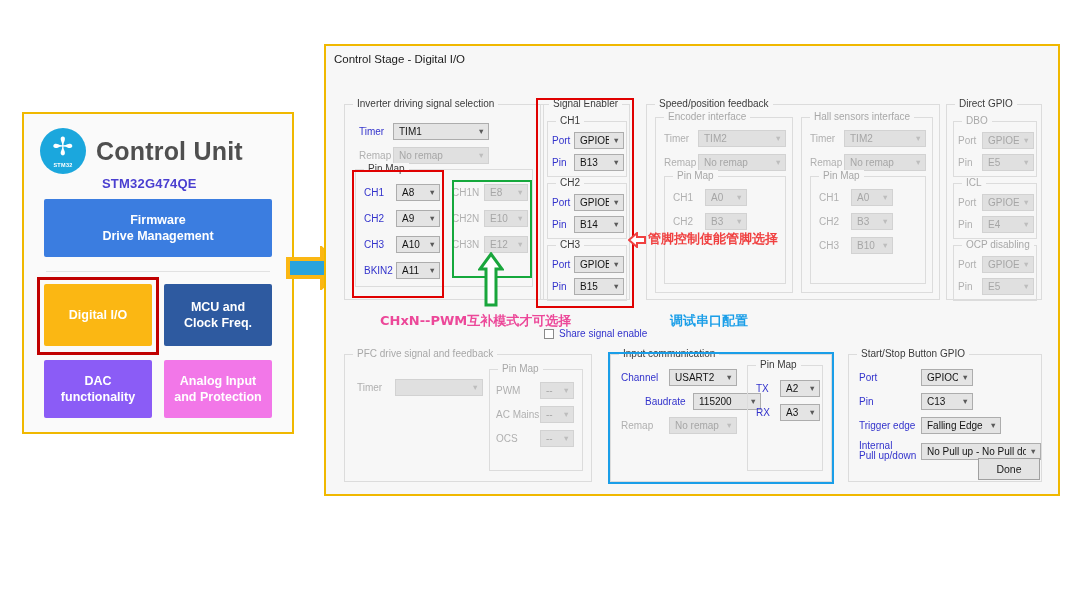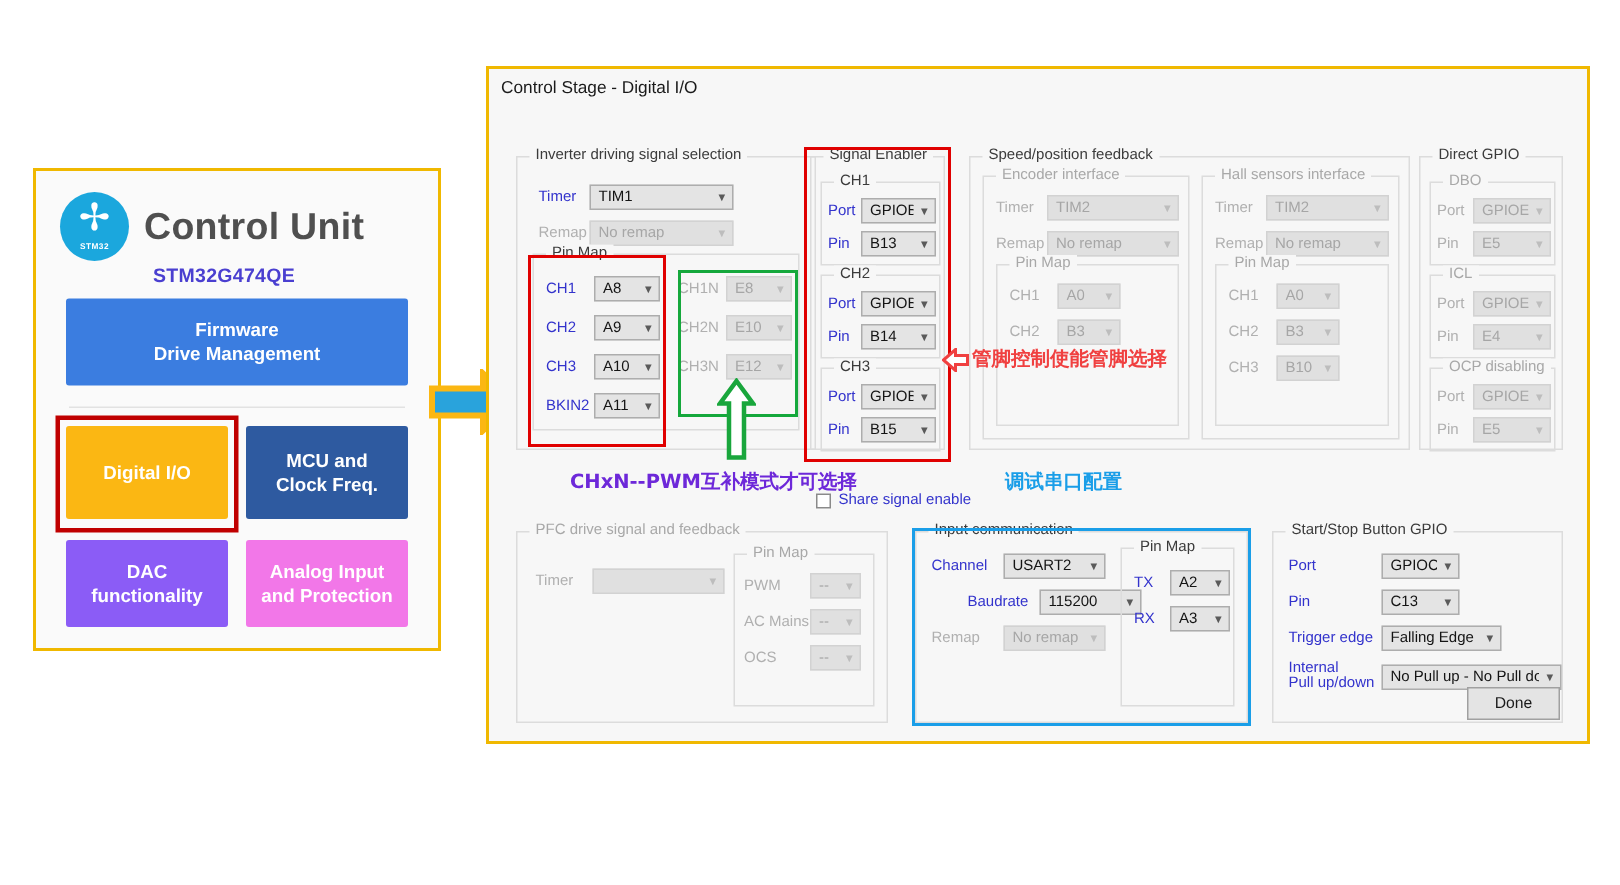--- a/index.html
+++ b/index.html
@@ -89,21 +89,21 @@
   .combo .ar{font-size:7.5px;color:#5a5a5a;margin-left:4px;}
   .combo.dim .ar{color:#bdbdbd;}
   
   .hl{position:absolute;box-sizing:border-box;pointer-events:none;}
   .hl.red{border:2px solid #e00000;}
   .hl.green{border:2px solid #15a83c;}
   .hl.blue{border:2px solid #1a9ee8;}
   
   .anno{position:absolute;font-size:13px;font-weight:bold;white-space:nowrap;
         font-family:"DejaVu Sans","Liberation Sans",sans-serif;}
-  .anno.green{color:#6d28d9;}
+  .anno.green{color:#ec4899;}
   .anno.blue{color:#1a9ee8;}
   .anno.red{color:#f04040;}
   
   .cbrow{position:absolute;display:flex;align-items:center;gap:5px;}
   .cbox{width:10px;height:10px;border:1px solid #8a8a8a;background:#fff;box-sizing:border-box;}
   .cbtext{font-size:10px;color:#3333cc;}
   
   #done-btn{
     position:absolute;right:18px;bottom:14px;width:62px;height:22px;
     background:#e4e4e4;border:1px solid #a0a0a0;box-sizing:border-box;

